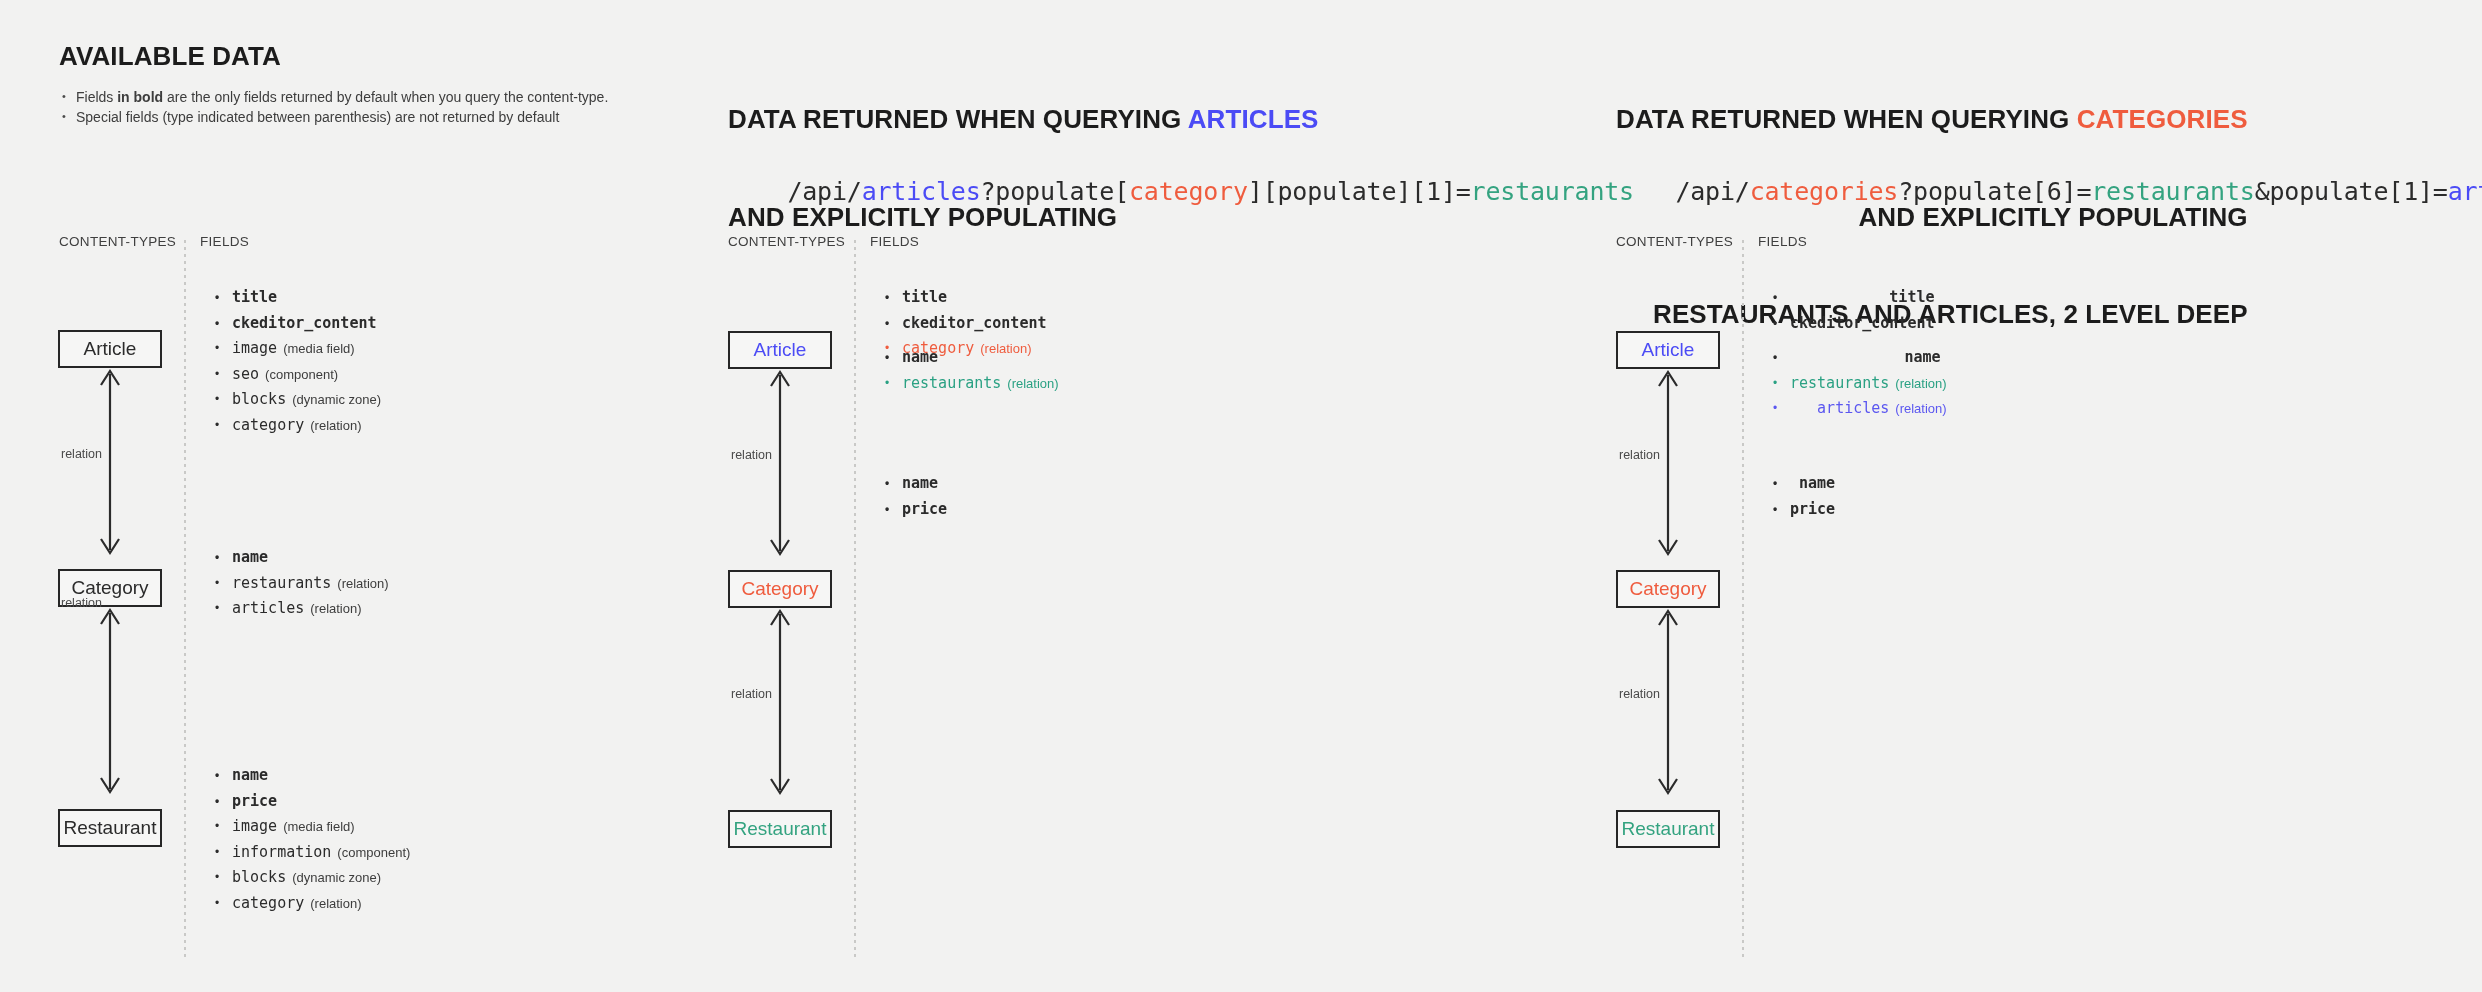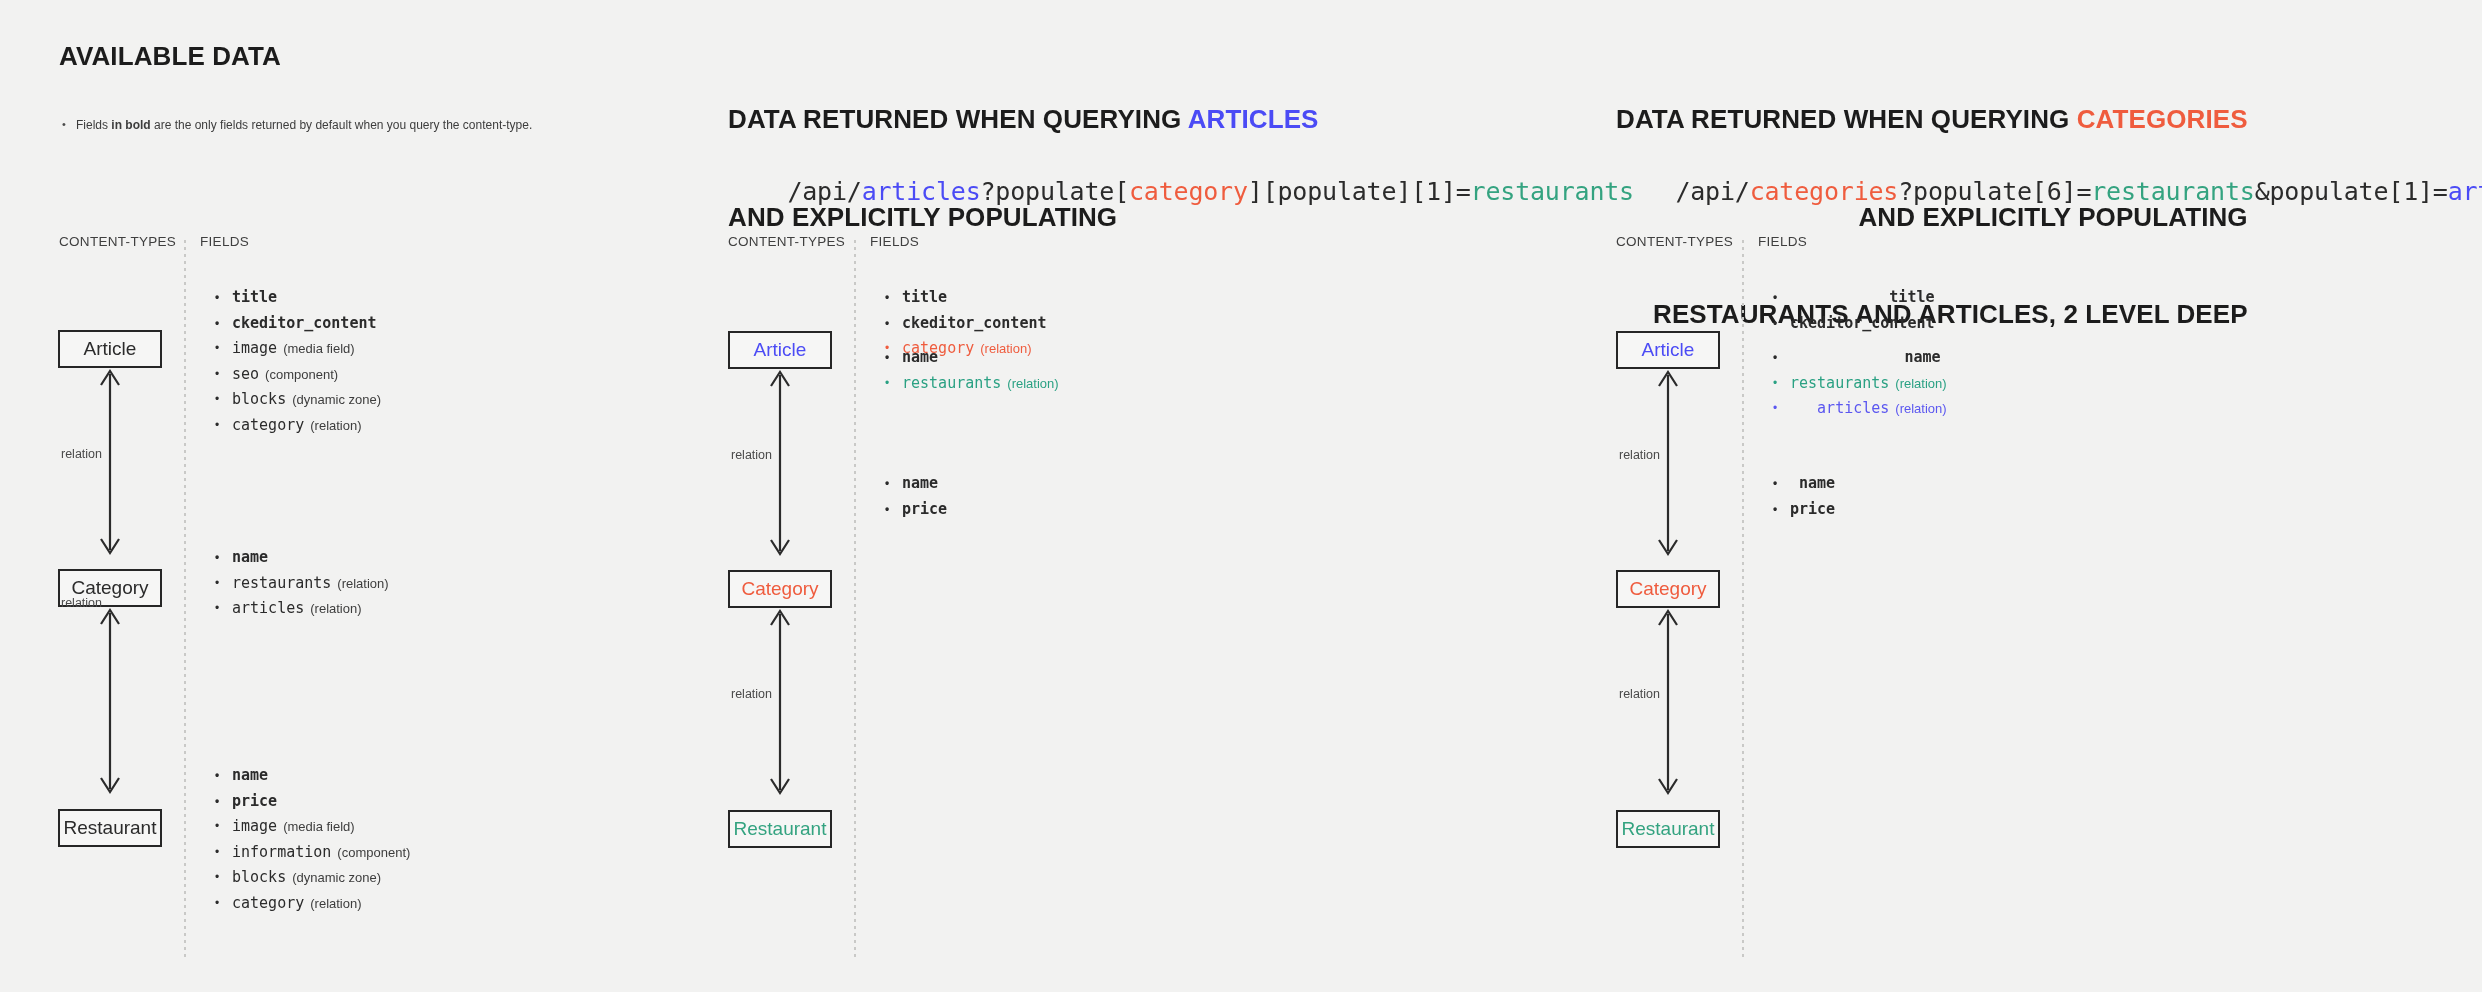--- a/index.html
+++ b/index.html
@@ -34,24 +34,23 @@
     letter-spacing: 0.1px;
     line-height: 32.5px;
     color: #1c1c1c;
     white-space: pre;
   }
   .col-title .hl-articles   { color: #4b4bf5; }
   .col-title .hl-categories { color: #ef5c3e; }
 
   .subnotes {
     position: absolute;
-    font-size: 12px;
+    font-size: 14px;
     line-height: 19px;
     color: #3d3d3d;
-    margin-top: 28px;
   }
   .subnotes li {
     list-style: none;
     position: relative;
     margin-bottom: 1px;
   }
   .subnotes li::before {
     content: "\2022";
     position: absolute;
     left: -14px;
@@ -177,20 +176,21 @@
 </head>
 <body>
 
 <div class="panel p1">
 
   <div class="col-title" style="left:59px; top:40px;">AVAILABLE DATA</div>
 
   <div class="subnotes" style="left:62px; top:88px; width:560px;">
     <ul>
       <li><span>Fields </span><b>in bold</b><span> are the only fields returned by default when you query the content-type.</span></li>
+      <li><span>Special fields (type indicated between parenthesis) are not returned by default</span></li>
     </ul>
   </div>
 
   <div class="sub-head" style="left:59px; top:234px;">CONTENT-TYPES</div>
   <div class="sub-head" style="left:200px; top:234px;">FIELDS</div>
 
   <div class="divider" style="left:184px;"></div>
 
   <div class="ct-box" style="left:58px; top:330px;">Article</div>
   <div class="arrow-wrap" style="left:95px; top:368px;">

